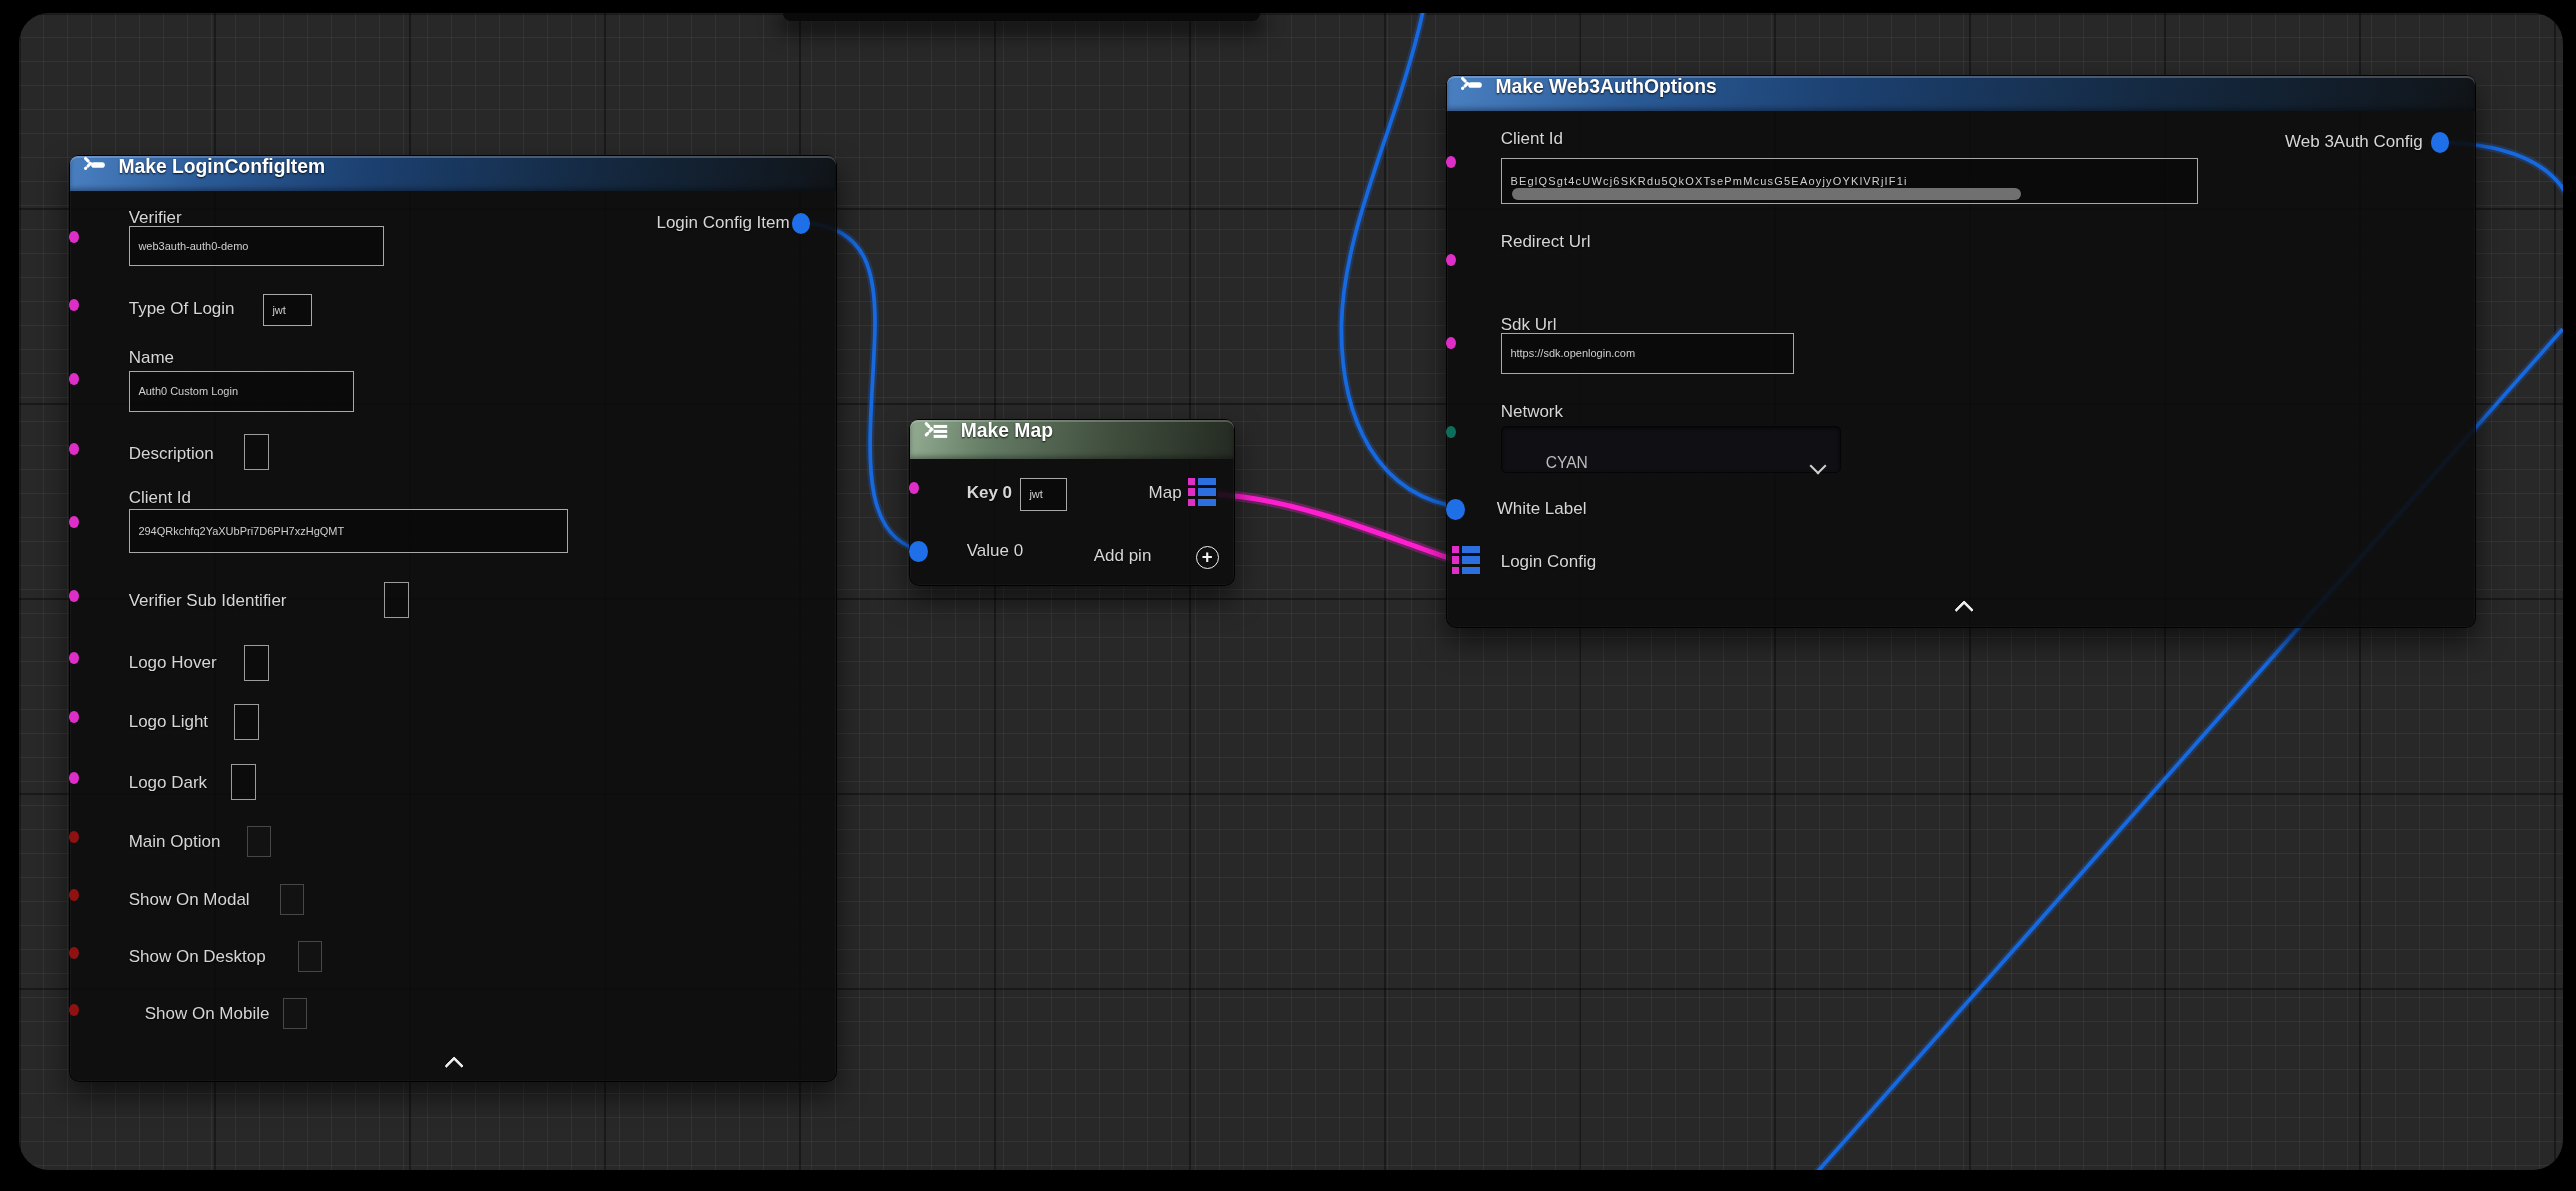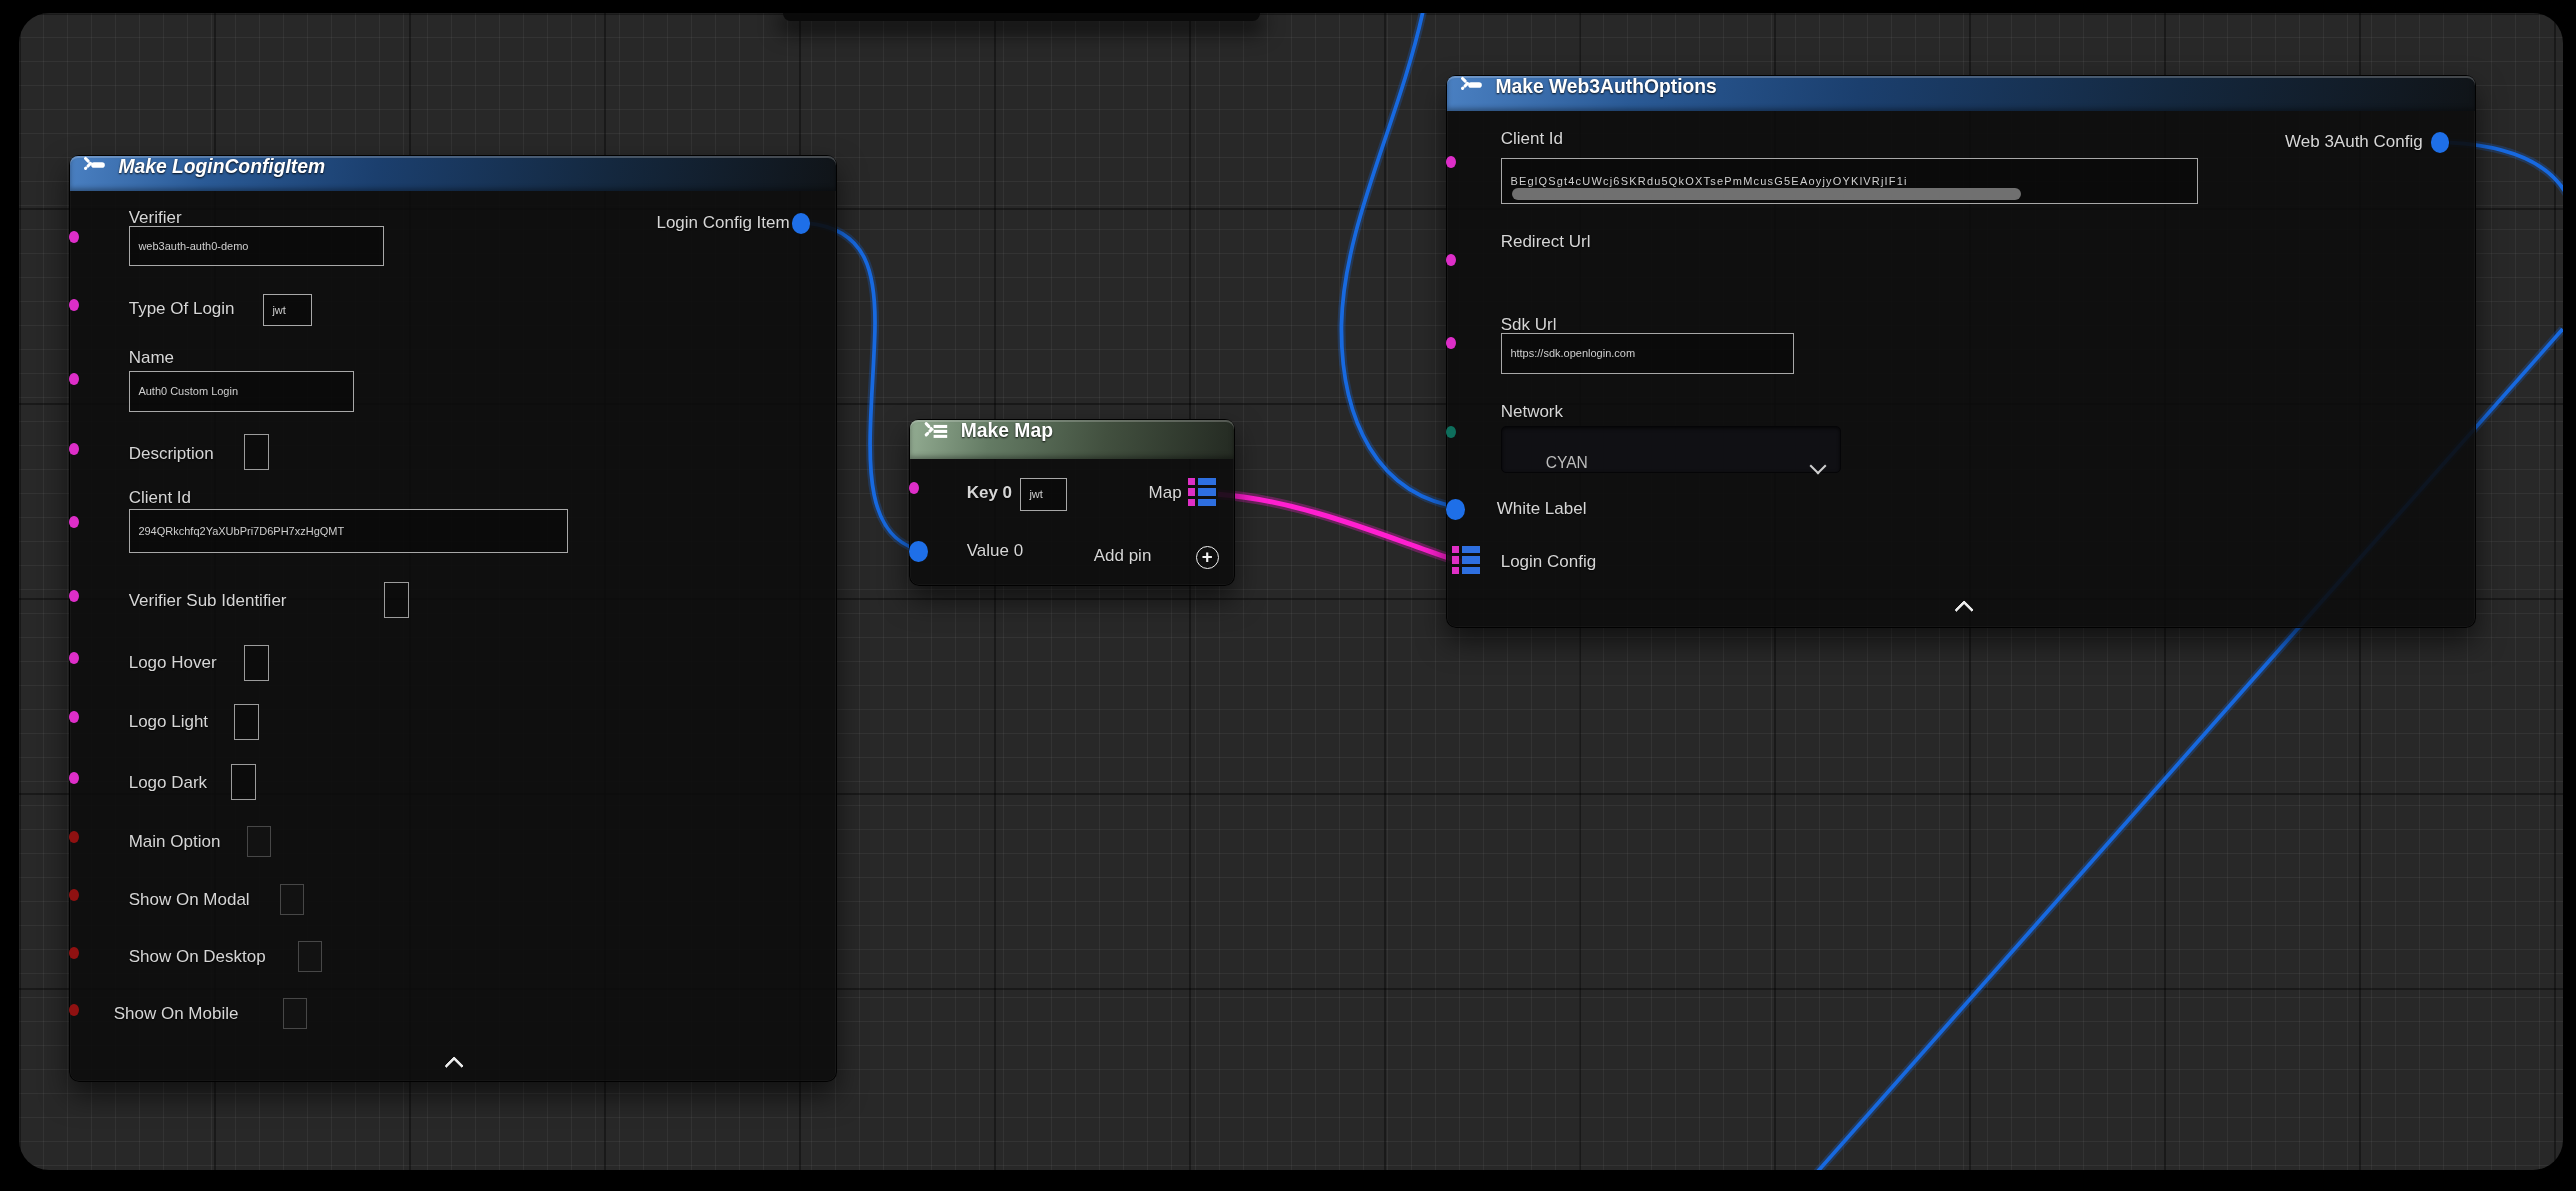--- a/index.html
+++ b/index.html
@@ -87,21 +87,21 @@
   <div class="offnode" style="left:764px;top:0;width:477px;height:8px;"></div>
 
   <section class="node" style="left:50px;top:142px;width:766px;height:925px;">
     <header class="titlebar blue" style="height:35px;">
       <span class="nicon">
         <svg width="25" height="18.7" viewBox="0 0 40 30">
               <path d="M4 4 L12 12 L4 20" stroke="#fff" stroke-width="5" fill="none" stroke-dasharray="6 5" stroke-linecap="round"></path>
               <rect x="13" y="10" width="22" height="9" rx="4.5" fill="#fff"></rect>
             </svg>
       </span>
-      <h1 class="ntitle" style="margin:0;font-style:italic;">Make LoginConfigItem</h1>
+      <h1 class="ntitle" style="margin:0;">Make LoginConfigItem</h1>
     </header>
 
     <span class="lbl" style="left:59px;top:52px;">Verifier</span>
     <span class="pin pin-ring" style="left:-0.6px;top:75px;"></span>
     <div class="tbox" style="left:59px;top:70px;width:255px;height:40px;">
           <span>web3auth-auth0-demo</span>
         </div>
 
     <span class="pin pin-ring" style="left:-0.6px;top:143px;"></span>
     <span class="lbl" style="left:59px;top:143px;">Type Of Login</span>
@@ -147,21 +147,21 @@
 
     <span class="pin pin-ring bool" style="left:-0.6px;top:733px;"></span>
     <span class="lbl" style="left:59px;top:734px;">Show On Modal</span>
     <div class="cbox" style="left:210px;top:728px;width:24px;height:31px;"></div>
 
     <span class="pin pin-ring bool" style="left:-0.6px;top:791px;"></span>
     <span class="lbl" style="left:59px;top:791px;">Show On Desktop</span>
     <div class="cbox" style="left:228px;top:785px;width:24px;height:31px;"></div>
 
     <span class="pin pin-ring bool" style="left:-0.6px;top:848px;"></span>
-    <span class="lbl" style="left:44px;top:848px;">Show On Mobile</span>
+    <span class="lbl" style="left:75px;top:848px;">Show On Mobile</span>
     <div class="cbox" style="left:213px;top:842px;width:24px;height:31px;"></div>
 
     <span class="lbl right" style="right:46px;top:57px;">Login Config Item</span>
     <span class="pin pin-solid" style="left:722px;top:57px;"></span>
 
     <span class="chev-up" style="left:377px;top:903px;"></span>
   </section>
 
   <section class="node" style="left:890px;top:406px;width:324px;height:165px;">
     <header class="titlebar green" style="height:39px;">

